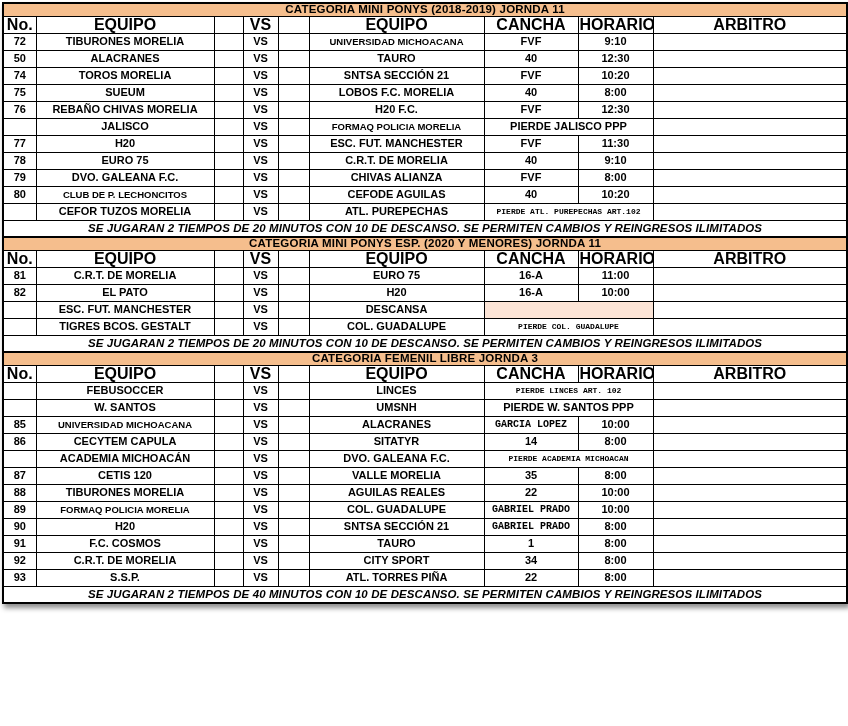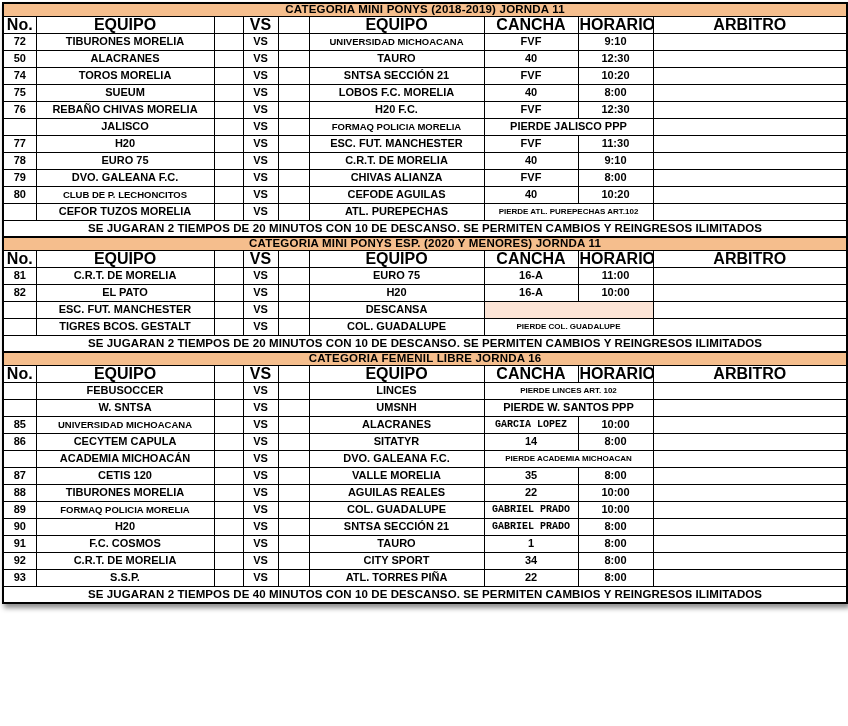--- a/index.html
+++ b/index.html
@@ -37,24 +37,24 @@
     white-space: nowrap;
     line-height: 1;
   }
   tr.title td {
     background: var(--band, #F5BE8D);
     font-size: 11.5px;
     height: 13px;
     letter-spacing: 0.2px;
   }
   tr.head td { font-size: 16px; }
-  tr.foot td { font-size: 11.5px; letter-spacing: 0.1px; }
+  tr.foot td { font-size: 11.5px; letter-spacing: 0.1px; font-style: italic; }
   td.eq-sm  { font-size: 9.5px; }
   td.ca-sm  { font-size: 10px; font-family: Liberation Mono, monospace; }
-  td.nota-sm{ font-size: 8px; }
+  td.nota-sm{ font-size: 8px; font-family: Liberation Mono, monospace; }
   td.hl     { background: var(--highlight, #FCE4D6); }
 </style>
 </head>
 <body>
 
 <div class="wrap">
   <div class="shadow-box">
       <table class="sec">
         <colgroup>
           <col style="width: 33px;">
@@ -287,21 +287,21 @@
           <col style="width: 29px;">
           <col style="width: 35px;">
           <col style="width: 31px;">
           <col style="width: 175px;">
           <col style="width: 94px;">
           <col style="width: 75px;">
           <col style="width: 194px;">
         </colgroup>
         <tbody>
           <tr class="title">
-            <td colspan="9">CATEGORIA FEMENIL LIBRE  JORNDA 16</td>
+            <td colspan="9">CATEGORIA FEMENIL LIBRE  JORNDA 3</td>
           </tr>
           <tr class="head">
             <td>No.</td>
             <td>EQUIPO</td>
             <td></td>
             <td>VS</td>
             <td></td>
             <td>EQUIPO</td>
             <td>CANCHA</td>
             <td>HORARIO</td>
@@ -312,21 +312,21 @@
             <td>FEBUSOCCER</td>
             <td></td>
             <td>VS</td>
             <td></td>
             <td>LINCES</td>
             <td class="nota-sm" colspan="2">PIERDE LINCES ART. 102</td>
             <td></td>
           </tr>
           <tr class="data">
             <td></td>
-            <td>W. SNTSA</td>
+            <td>W. SANTOS</td>
             <td></td>
             <td>VS</td>
             <td></td>
             <td>UMSNH</td>
             <td colspan="2">PIERDE W. SANTOS PPP</td>
             <td></td>
           </tr>
           <tr class="data">
             <td>85</td>
             <td class="eq-sm">UNIVERSIDAD MICHOACANA</td>

